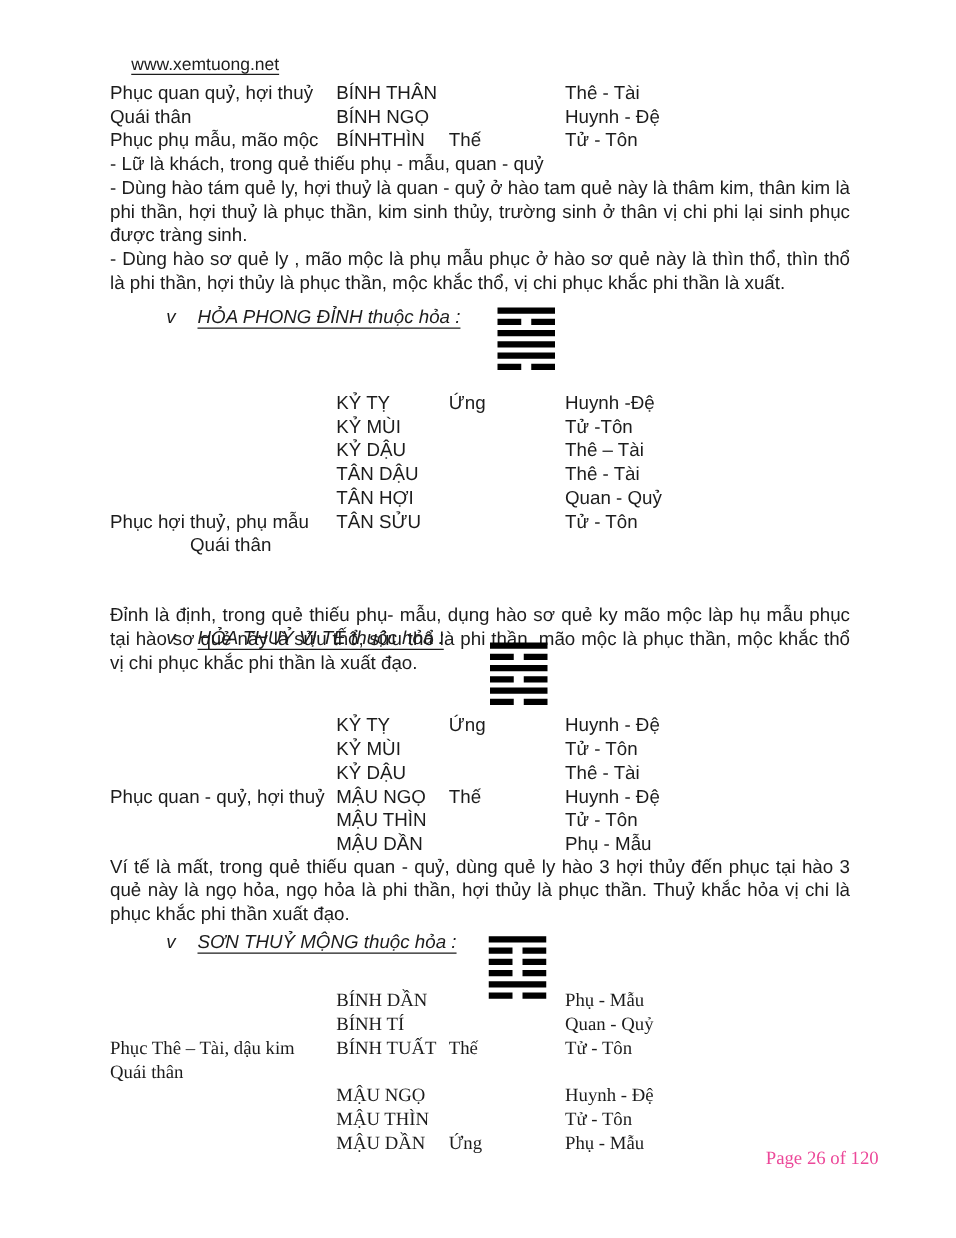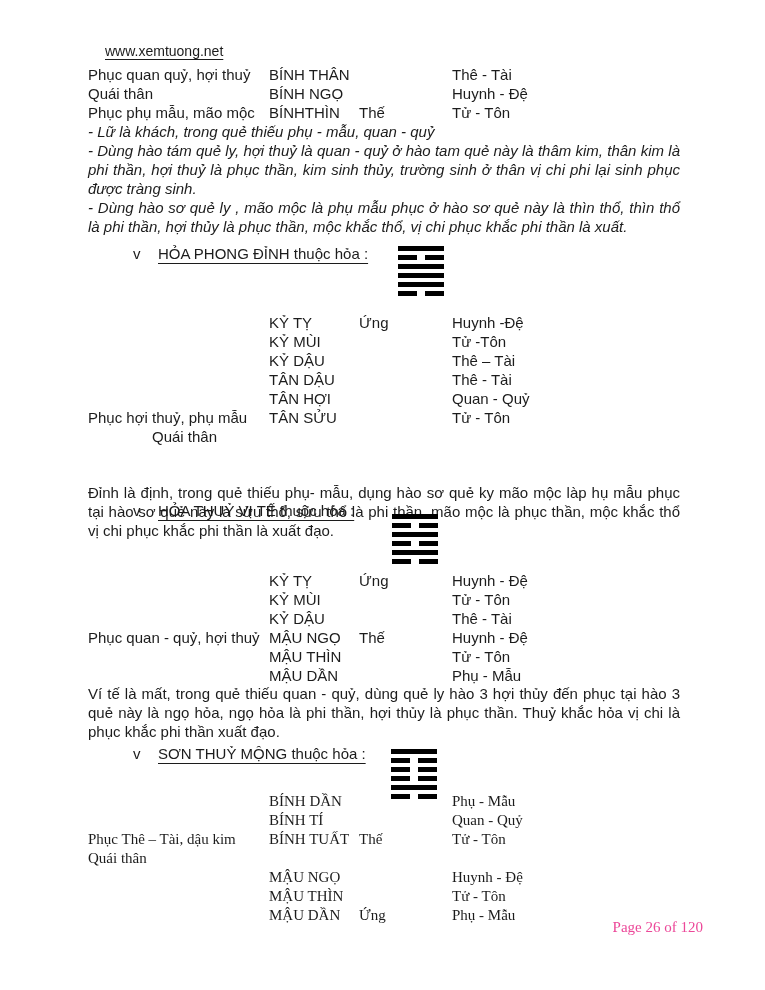--- a/index.html
+++ b/index.html
@@ -13,21 +13,21 @@
   
   .fu-table{left:88px;width:610px;}
   .fu-row{display:grid;grid-template-columns:181px 90px 93px auto;height:19px;line-height:19px;white-space:nowrap;}
   .fu-cell{overflow:visible;}
   .fu-label.indent{padding-left:64px;}
   
   .text-block{left:88px;width:592px;}
   .text-block p{margin:0;line-height:19px;text-align:justify;}
   .text-block p.noline{text-align:left;}
   
-  .section-heading{left:133px;height:19px;line-height:19px;white-space:nowrap;}
+  .section-heading{left:133px;height:19px;line-height:19px;white-space:nowrap;font-style:italic;}
   .bullet{display:inline-block;width:25px;}
   .htitle{text-decoration:underline;text-underline-offset:4px;}
   
   .hexagram{position:absolute;width:46px;display:flex;flex-direction:column;gap:4px;}
   .hx-line{height:5px;display:flex;justify-content:space-between;}
   .hx-line.solid{background:#000;}
   .hx-line.broken span{display:block;width:19px;height:5px;background:#000;}
   
   .page-footer{right:62px;top:919px;font-family:"Liberation Serif",serif;font-size:15px;color:#ec4899;}
 </style>
@@ -50,21 +50,21 @@
       <span class="fu-cell fu-rel">Huynh - Đệ</span>
     </div>
     <div class="fu-row">
       <span class="fu-cell fu-label">Phục phụ mẫu, mão mộc</span>
       <span class="fu-cell fu-branch">BÍNHTHÌN</span>
       <span class="fu-cell fu-pos">Thế</span>
       <span class="fu-cell fu-rel">Tử - Tôn</span>
     </div>
   </div>
 
-<div class="abs text-block" style="top:122px;font-style:italic;">
+<div class="abs text-block" style="top:122px;">
   <p class="noline">- Lữ là khách, trong quẻ thiếu phụ - mẫu, quan - quỷ</p>
   <p>- Dùng hào tám quẻ ly, hợi thuỷ là quan - quỷ ở hào tam quẻ này là thâm kim, thân kim là phi thần, hợi thuỷ là phục thần, kim sinh thủy, trường sinh ở thân vị chi phi lại sinh phục được tràng sinh.</p>
   <p>- Dùng hào sơ quẻ ly , mão mộc là phụ mẫu phục ở hào sơ quẻ này là thìn thổ, thìn thổ là phi thần, hợi thủy là phục thần, mộc khắc thổ, vị chi phục khắc phi thần là xuất.</p>
 </div>
 
 <div class="abs section-heading" style="top:244px;">
   <span class="bullet">v</span><span class="htitle">HỎA PHONG ĐỈNH thuộc hỏa :</span>
 </div>
 <div class="hexagram" style="left:398px;top:246px;">
     <div class="hx-line solid"></div>

